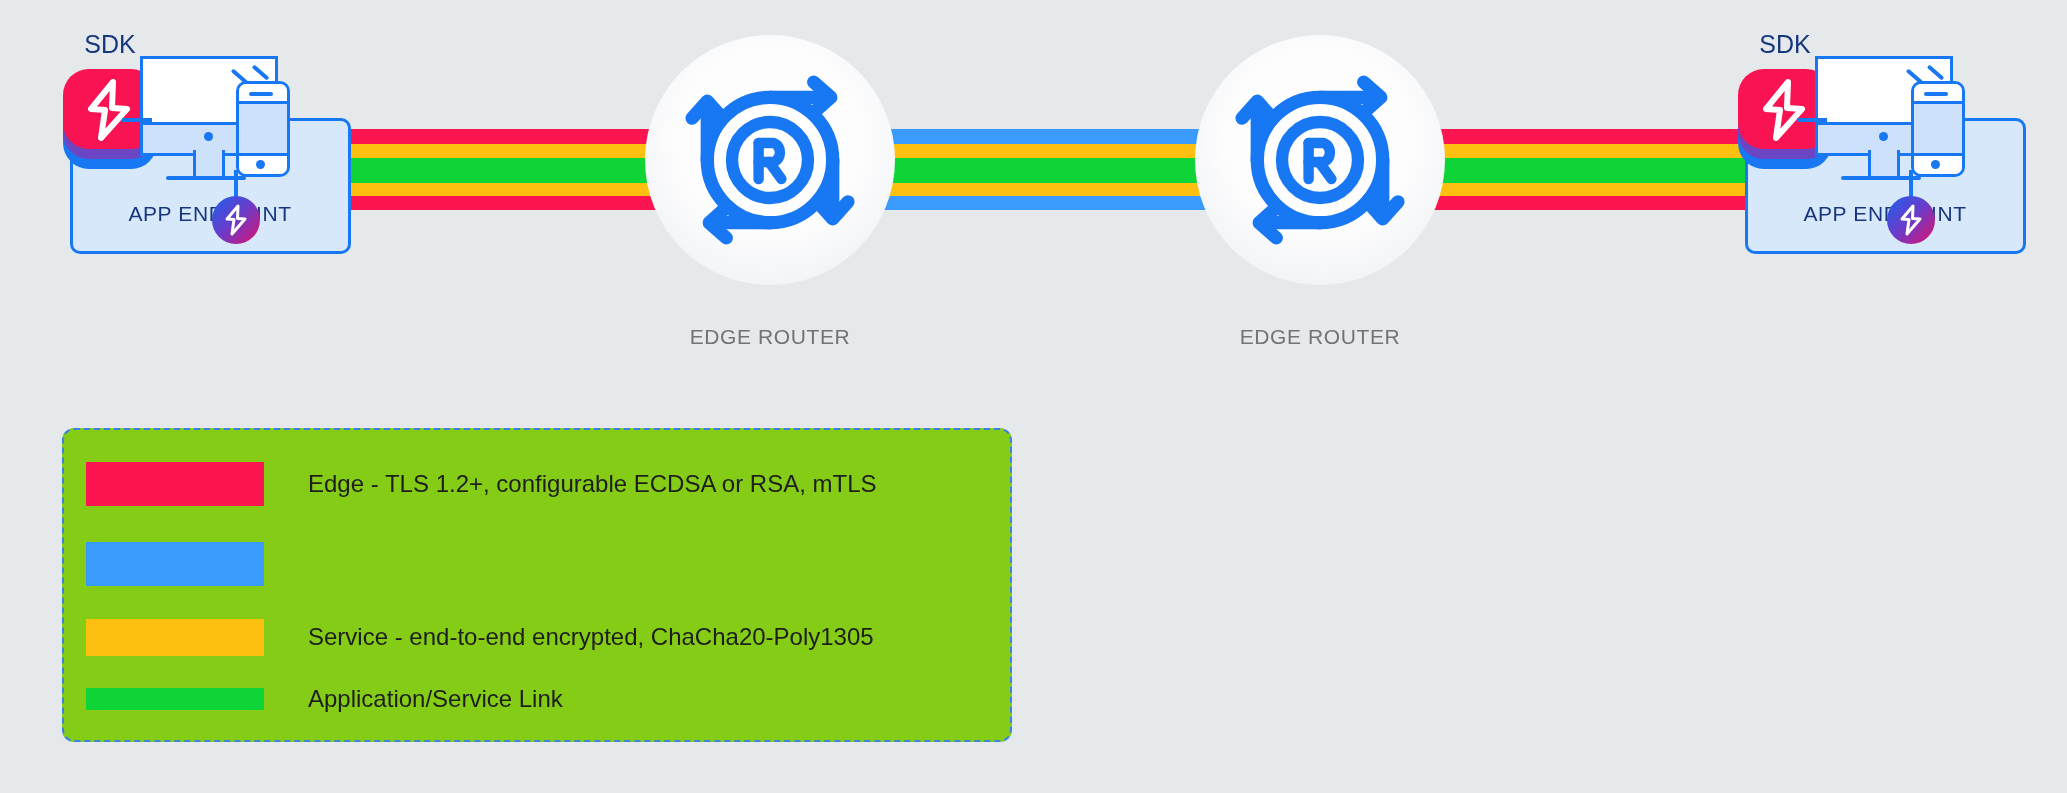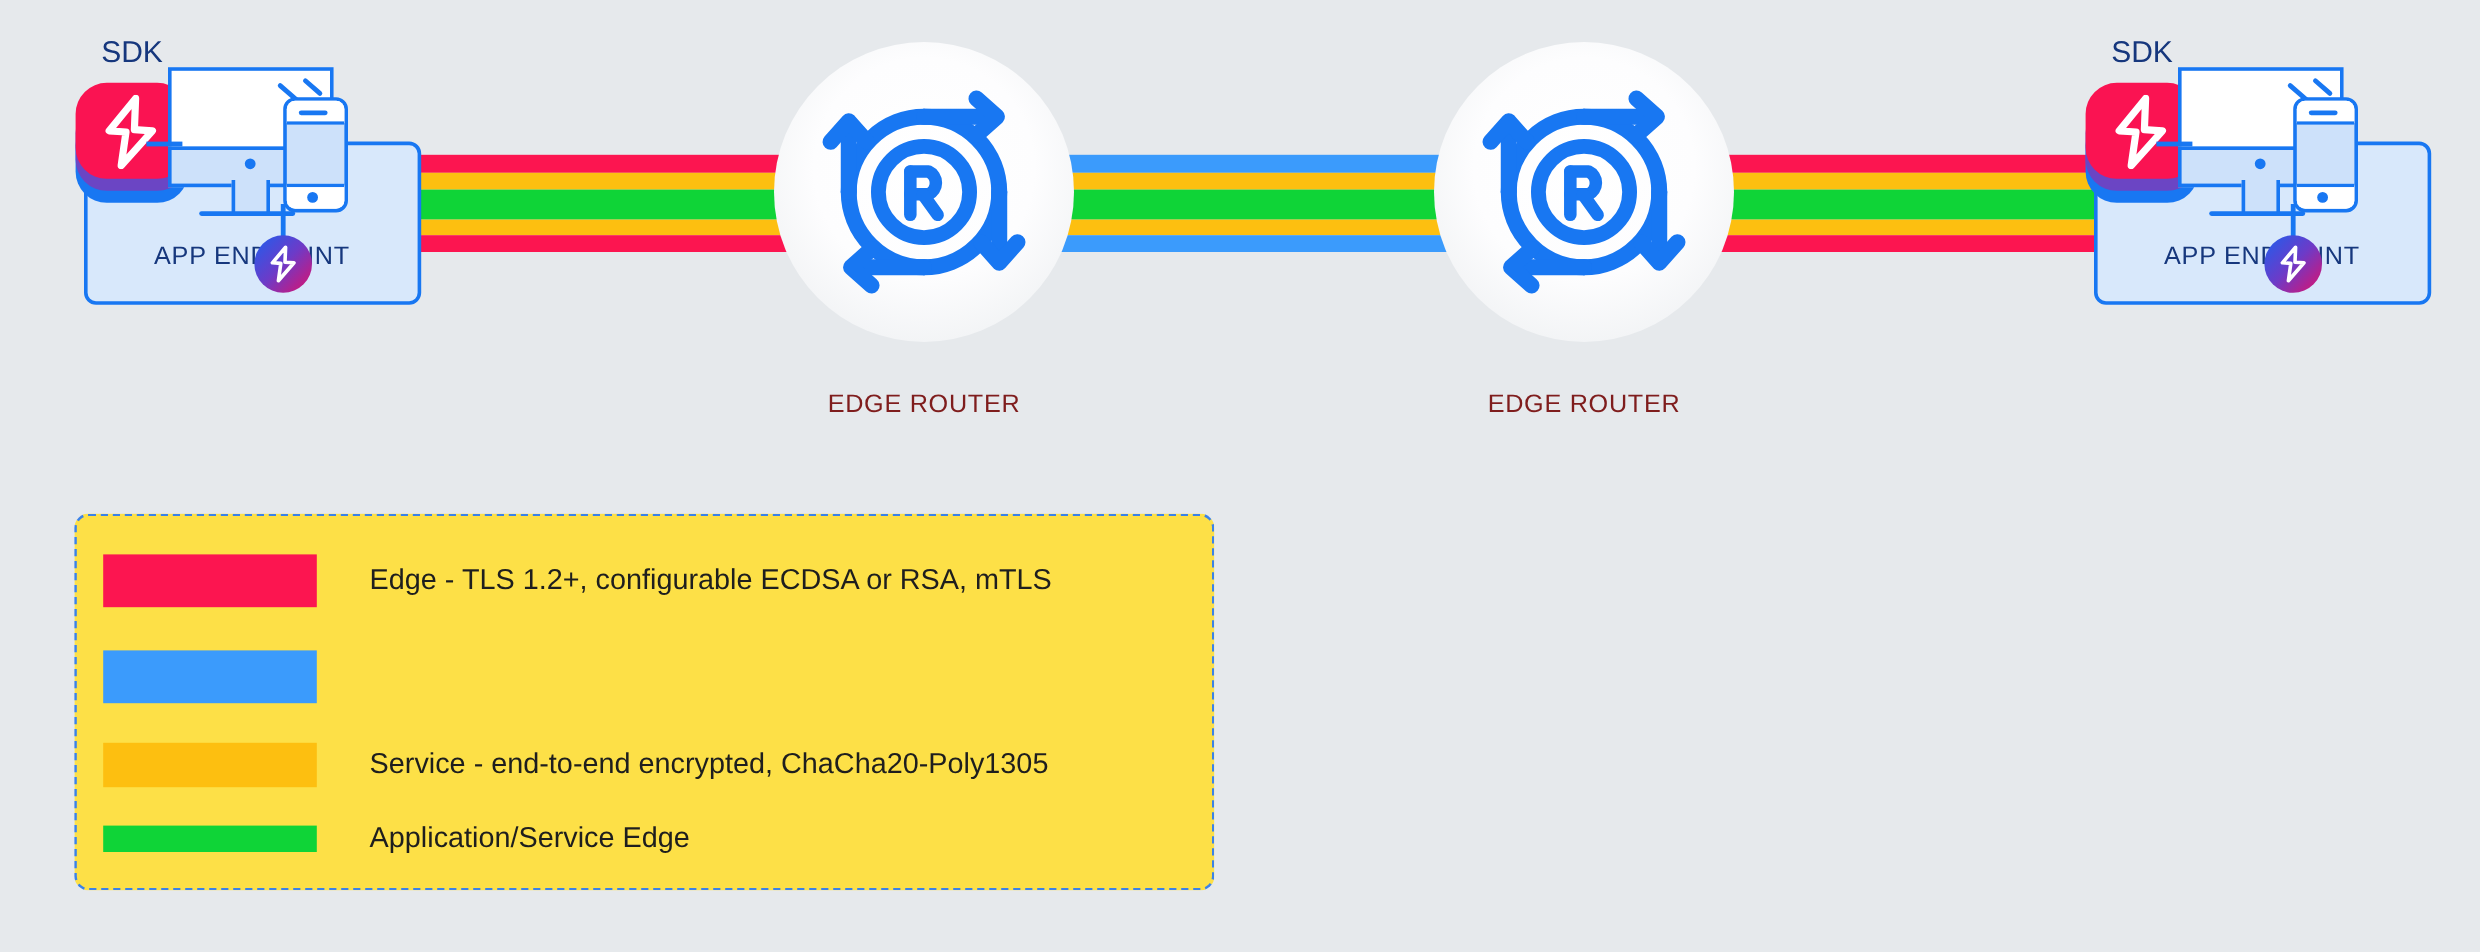--- a/index.html
+++ b/index.html
@@ -83,28 +83,28 @@
   .badge svg{position:absolute;left:11px;top:8px;}
 
   
   .router{position:absolute;}
   .router-circle{
     position:absolute;border-radius:50%;
     background:radial-gradient(circle at 50% 42%, #FFFFFF 0%, #FDFDFE 48%, #EFF1F3 86%, #E8EAEE 100%);
   }
   .router-label{
     position:absolute;width:100%;text-align:center;
-    color:#7f1d1d;font-size:21px;letter-spacing:.6px;white-space:nowrap;
+    color:#737373;font-size:21px;letter-spacing:.6px;white-space:nowrap;
   }
   .router-icon{position:absolute;}
 
   
   .legend{
     position:absolute;
-    background:#fde047;
+    background:#84cc16;
     border:2px dashed #3B82E8;
     border-radius:12px;
     box-sizing:border-box;
   }
   .legend-row{position:absolute;display:flex;align-items:center;}
   .swatch{flex:none;}
   .legend-text{
     margin-left:44px;
     color:#1E1E1E;
     font-size:24px;
@@ -309,17 +309,17 @@
       <div class="swatch" style="width:178px;height:44px;background:#3B9BFC;"></div>
     </div>
 
     <div class="legend-row" style="left:22px;top:185px;width:900px;height:44px;">
       <div class="swatch" style="width:178px;height:37px;background:#FDBF10;"></div>
       <div class="legend-text">Service - end-to-end encrypted, ChaCha20-Poly1305</div>
     </div>
 
     <div class="legend-row" style="left:22px;top:252px;width:900px;height:34px;">
       <div class="swatch" style="width:178px;height:22px;background:#0FD437;"></div>
-      <div class="legend-text">Application/Service Edge</div>
+      <div class="legend-text">Application/Service Link</div>
     </div>
   </div>
 
 </div>
 
 </body></html>

